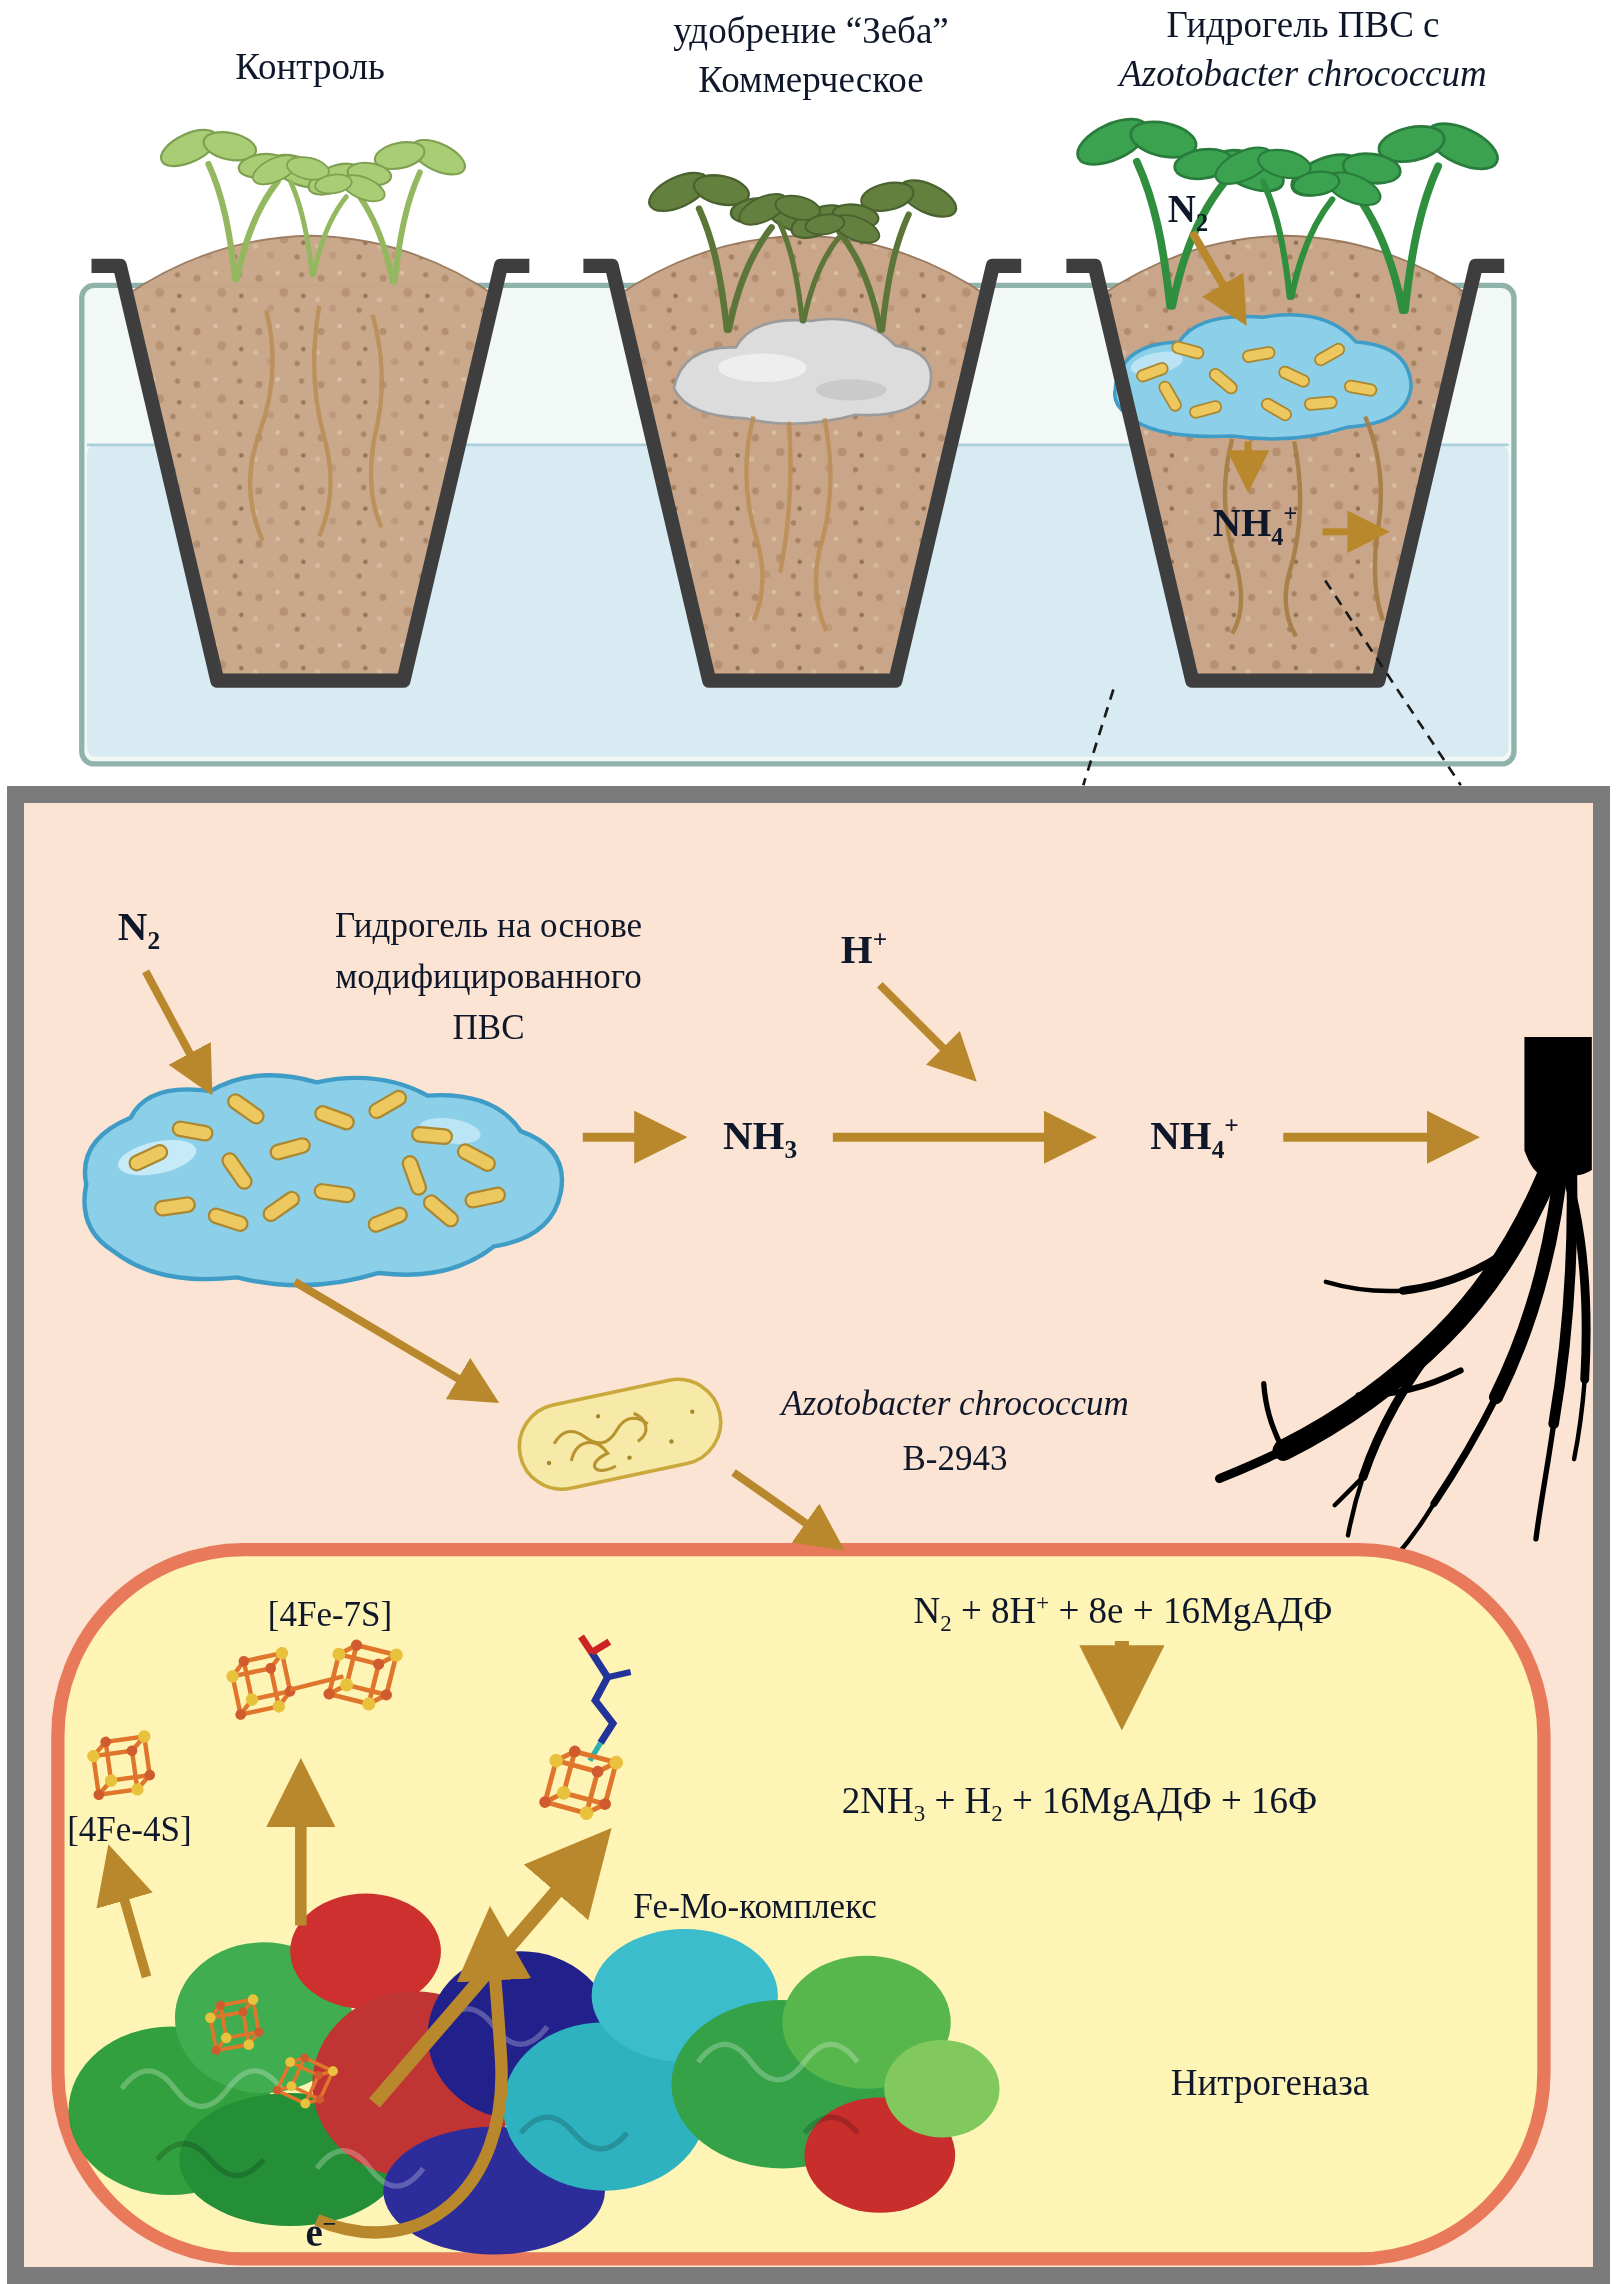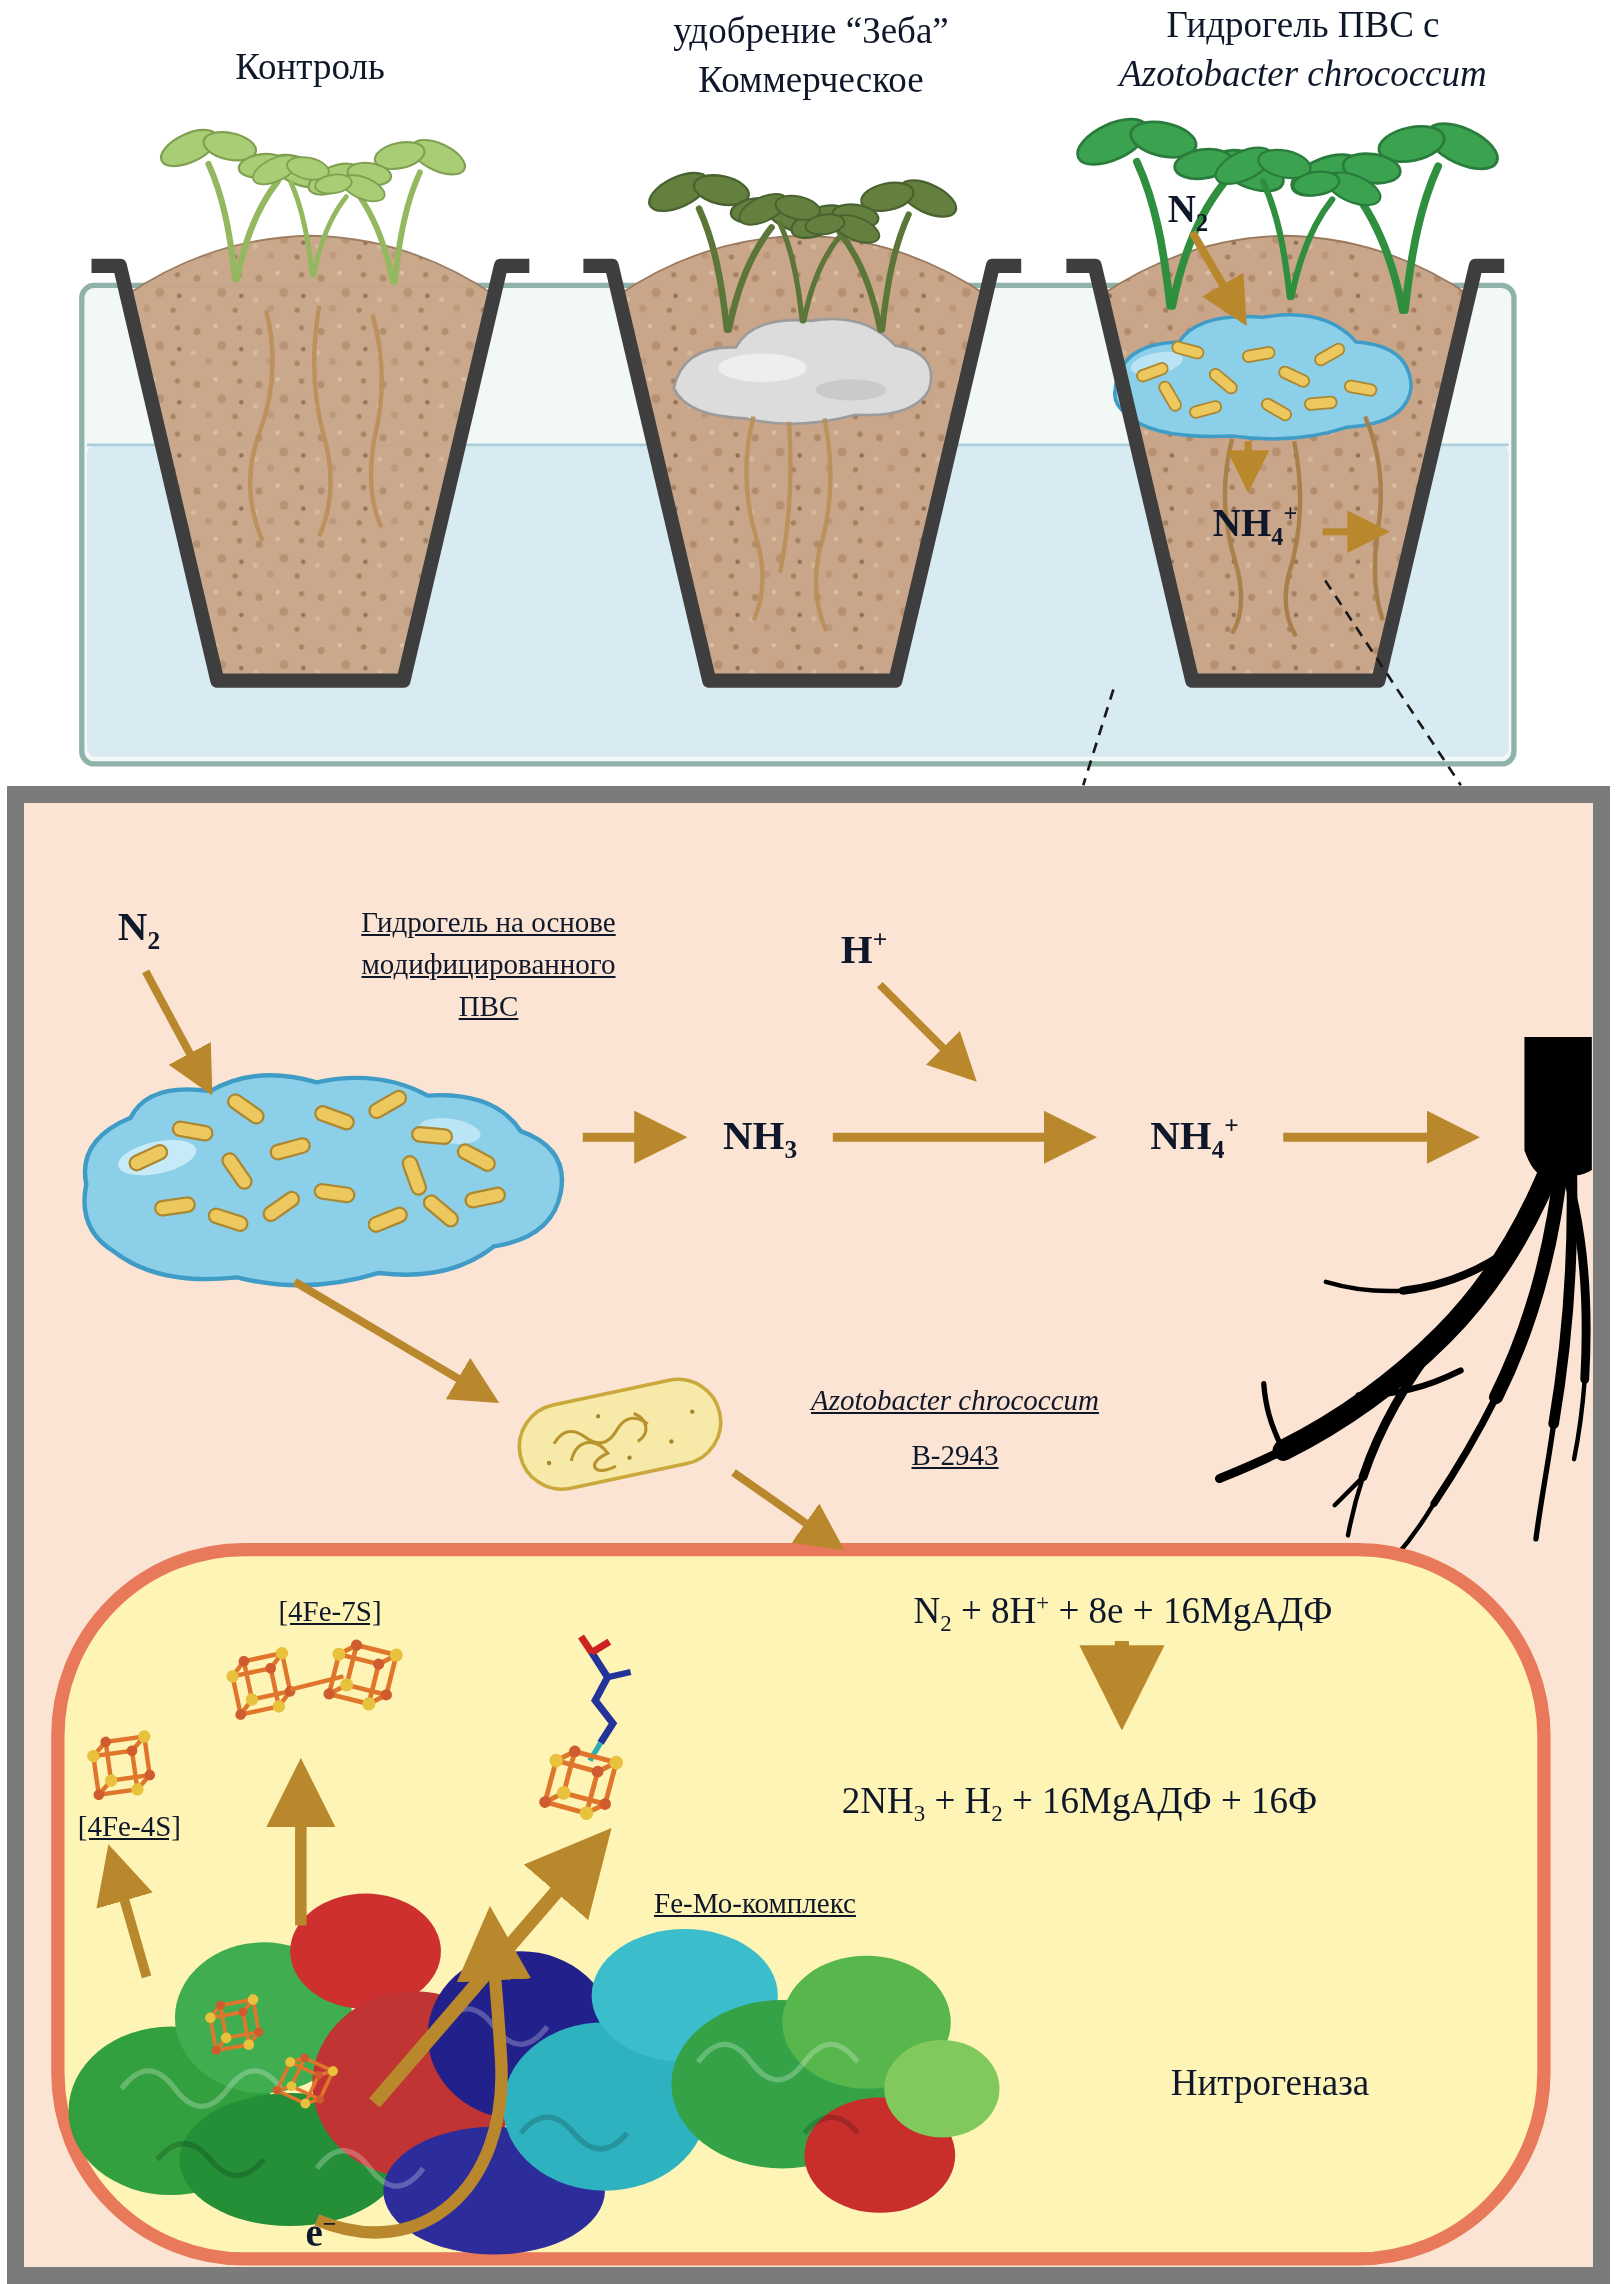--- a/index.html
+++ b/index.html
@@ -5,21 +5,21 @@
   html,body{margin:0;padding:0;background:#ffffff;}
   #page{position:relative;width:1617px;height:2284px;background:#ffffff;overflow:hidden;
         font-family:"Liberation Serif", serif;color:#0f172a;}
   .lbl{position:absolute;text-align:center;line-height:1.32;}
   .bold{font-weight:bold;}
   .italic{font-style:italic;}
   sub,sup{font-size:0.62em;}
   svg{position:absolute;left:0;top:0;}
   #inset-box{position:absolute;left:7px;top:786px;width:1603px;height:1498px;
              box-sizing:border-box;border:17.7px solid #7b7b7b;background:#fbe4d3;}
-  .f42{font-size:37px;} .f40{font-size:29px;text-decoration:underline;} .f46{font-size:41px;} .f44{font-size:39px;}
+  .f42{font-size:37px;} .f40{font-size:35px;} .f46{font-size:41px;} .f44{font-size:39px;}
 </style>
 </head>
 <body>
 
 <div id="page">
 
   <svg width="1617" height="787" viewBox="0 0 1824 888">
     <defs>
       <marker id="ah" markerWidth="6" markerHeight="6" refX="5" refY="3" orient="auto" markerUnits="strokeWidth">
         <path d="M0,0 L6,3 L0,6 Z" fill="#b9882c"></path>

